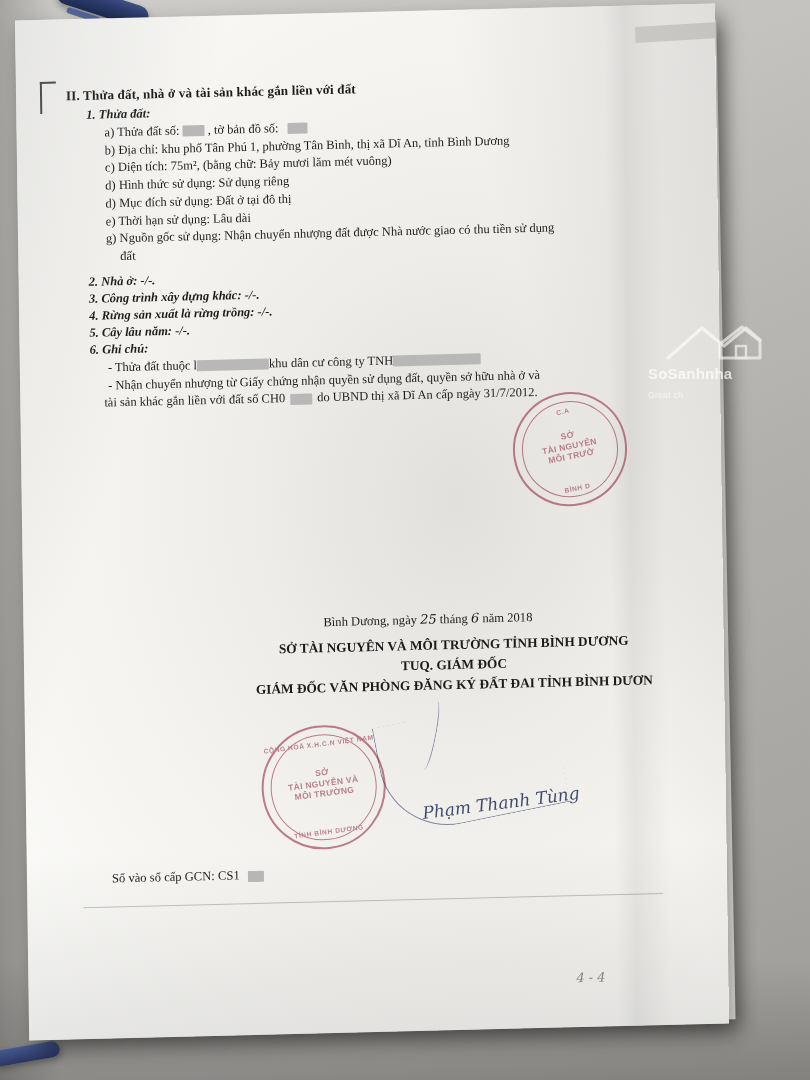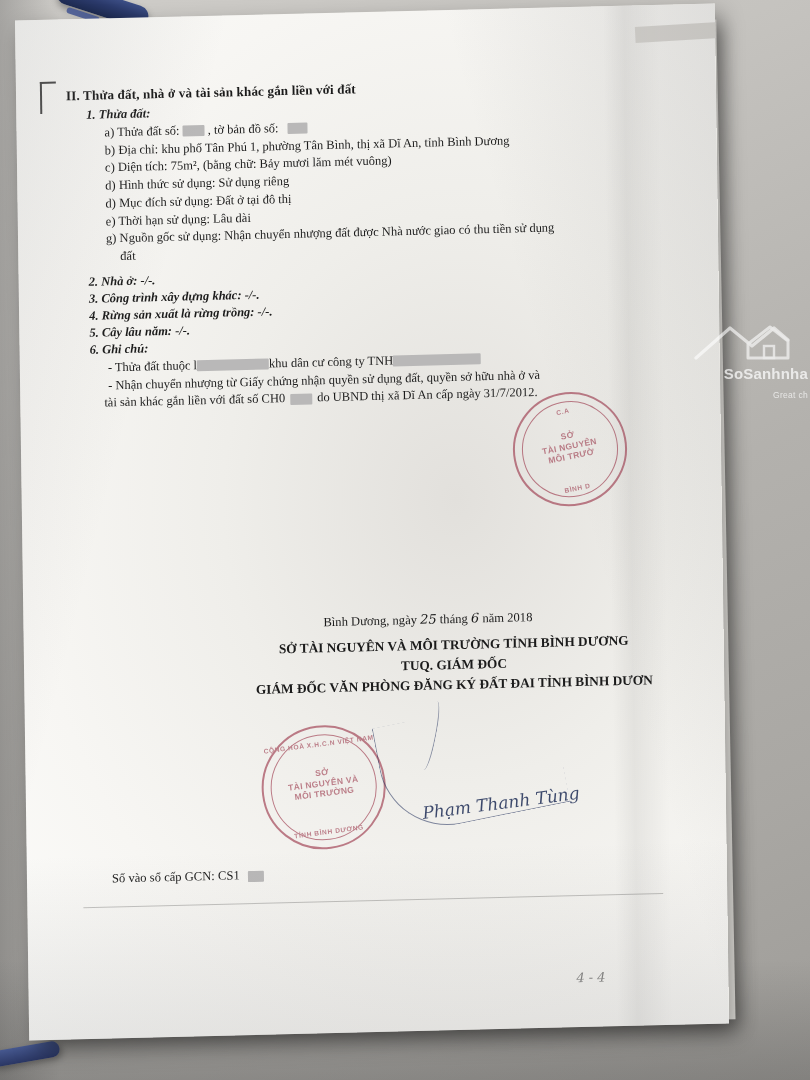--- a/index.html
+++ b/index.html
@@ -307,24 +307,24 @@
     font-size: 13px;
     color: #333;
     opacity: .6;
     font-family: "DejaVu Serif", serif;
     font-style: italic;
   }
 
   
   .watermark {
     position: absolute;
-    right: 2px;
+    right: 30px;
     top: 318px;
     width: 132px;
-    text-align: right;
+    text-align: left;
     color: #ffffff;
     opacity: .72;
     font-family: "Liberation Sans", sans-serif;
     pointer-events: none;
   }
   .wm-roof {
     width: 104px; height: 46px;
     margin: 0 auto 2px auto;
     position: relative;
   }

